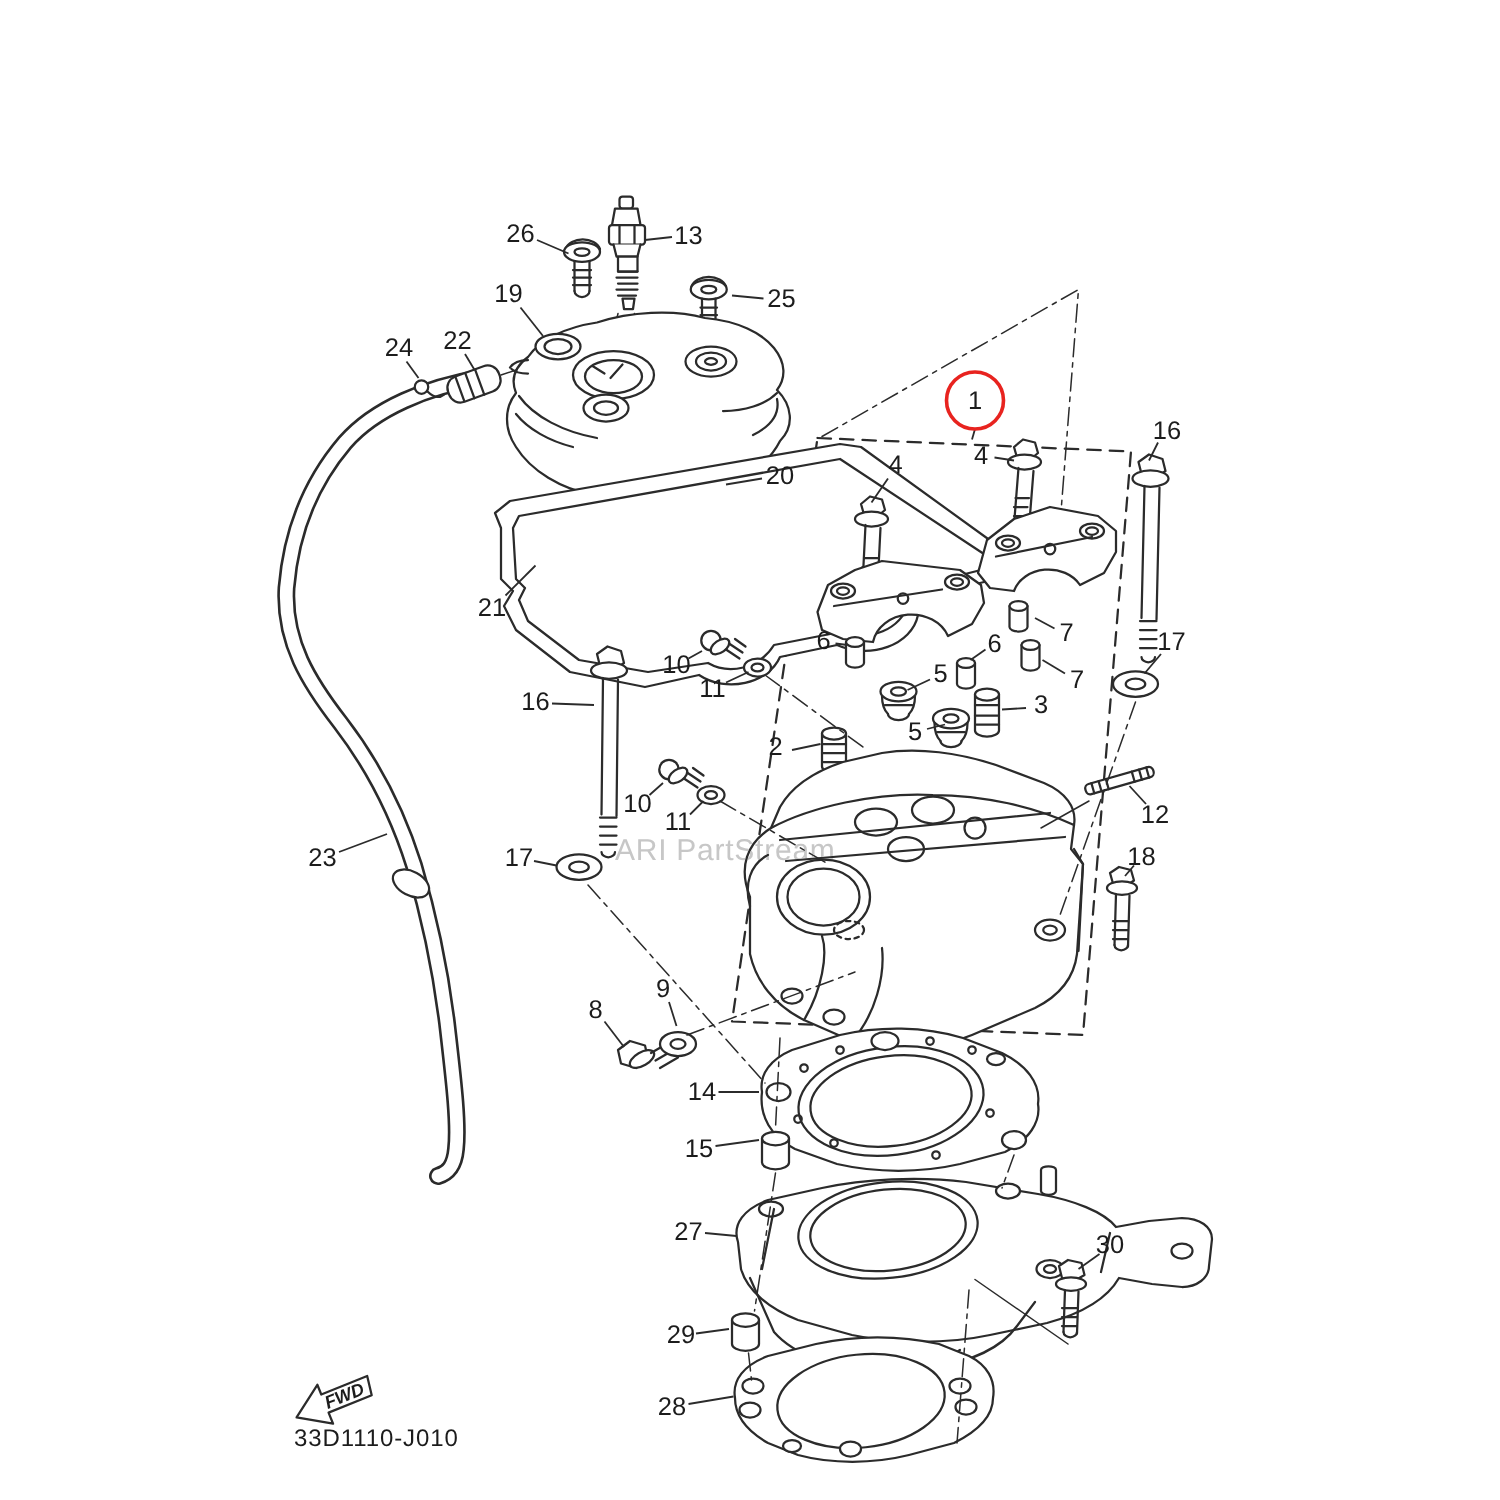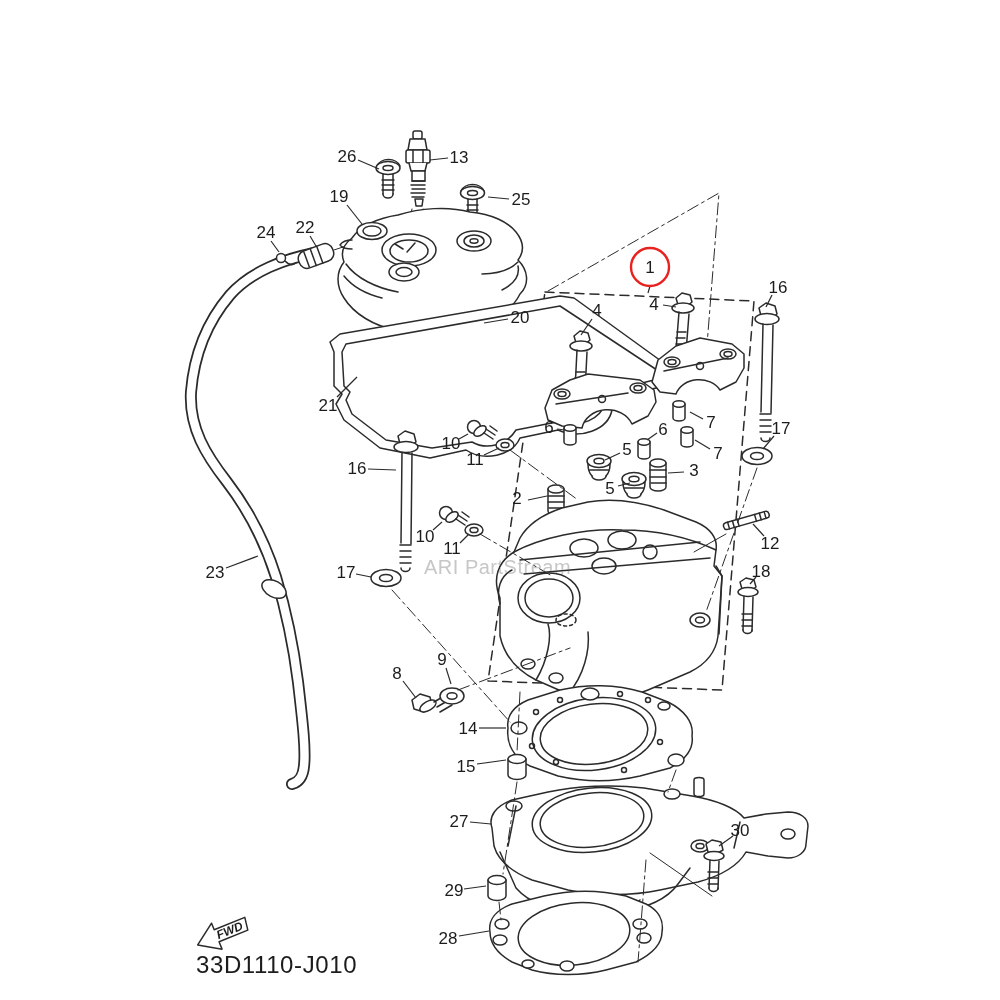--- a/index.html
+++ b/index.html
@@ -15,24 +15,24 @@
   #drawing .dash{stroke-dasharray:9 6;}
   #drawing .cl{stroke-width:1;stroke-dasharray:12 4 3 4;}
   #drawing .thin{stroke-width:1;}
   #drawing .tube-outer{stroke-width:12;}
   #drawing .tube-inner{stroke:var(--bg);stroke-width:8.5;}
   
   #callouts line{stroke:var(--line);stroke-width:1.2;}
   #callouts text{fill:var(--label);font:17px "Liberation Sans",sans-serif;text-anchor:middle;dominant-baseline:central;}
   #callouts circle{fill:none;stroke:var(--red);stroke-width:2.4;}
   #fwd-text{font:bold italic 12px "Liberation Sans",sans-serif;fill:var(--label);stroke:none;text-anchor:middle;}
-  #watermark{position:absolute;left:424px;top:556px;z-index:2;color:var(--wm);
+  #watermark{position:absolute;left:410px;top:556px;z-index:2;color:var(--wm);
              font-size:20px;letter-spacing:.5px;mix-blend-mode:darken;pointer-events:none;}
   #code-text{position:absolute;left:196px;top:951px;z-index:2;color:var(--label);
-             font-size:24px;letter-spacing:.6px;}
+             font-size:16px;letter-spacing:.6px;}
 </style>
 </head>
 <body>
 
 <div id="stage">
 
   <div id="watermark">ARI PartStream</div>
   <div id="code-text">33D1110-J010</div>
 
   <svg id="art" width="1000" height="1000" viewBox="0 0 1000 1000">

